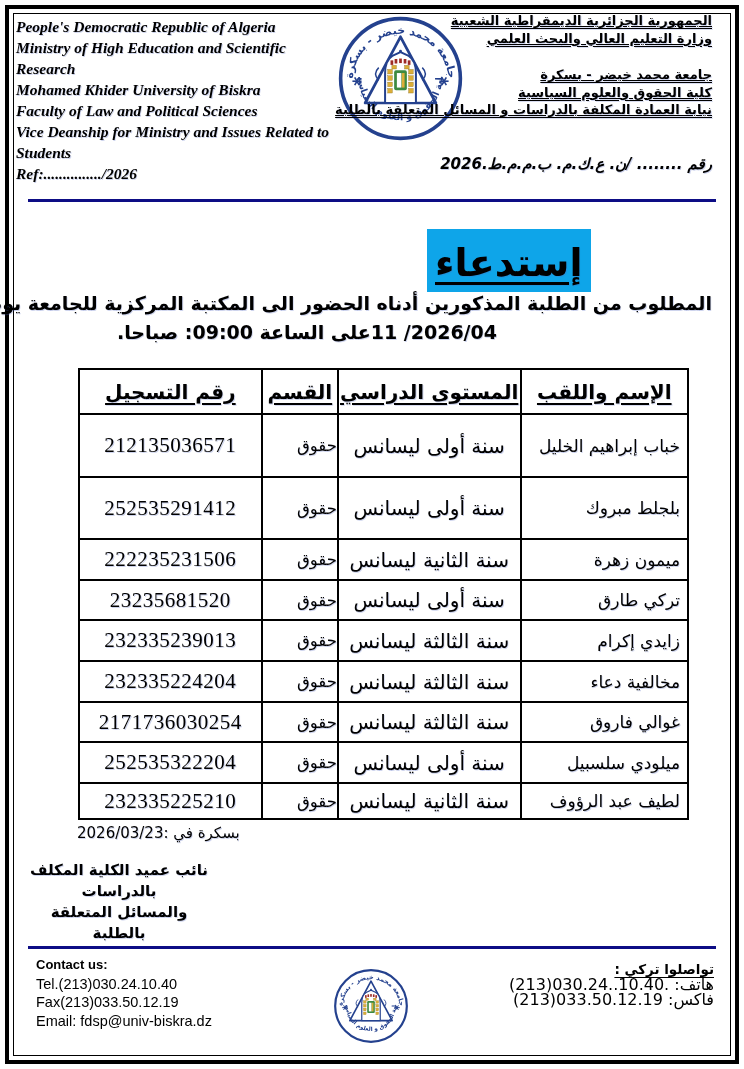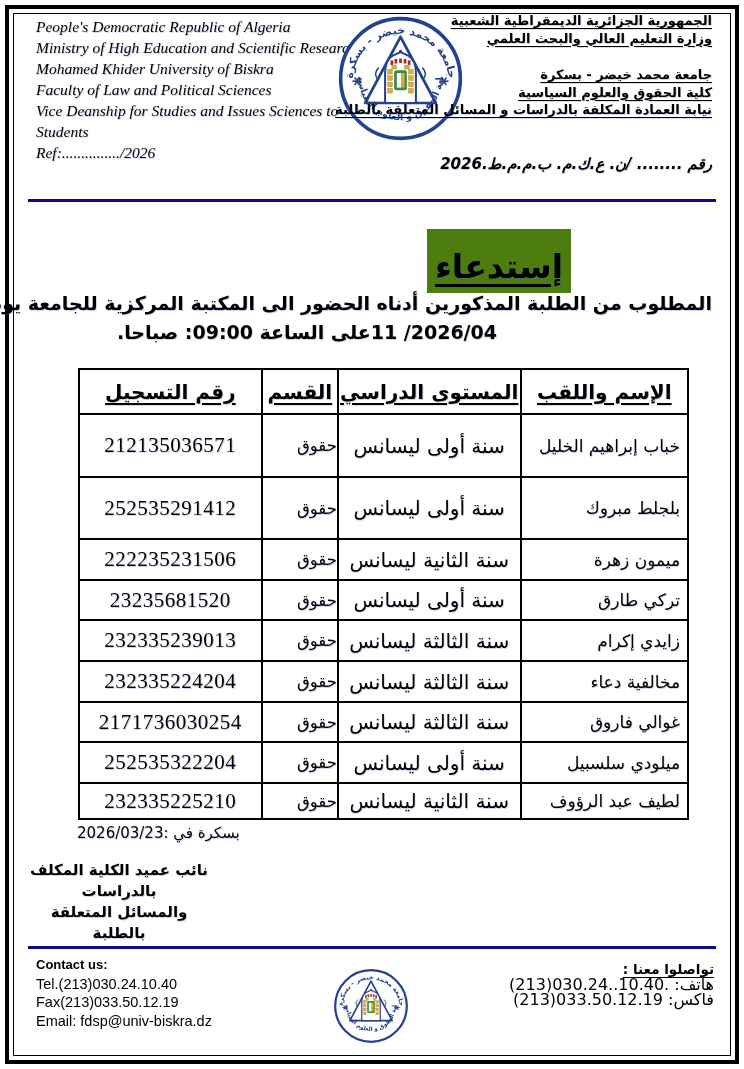--- a/index.html
+++ b/index.html
@@ -6,42 +6,42 @@
   html,body { background:#fff; }
   .page {
     position:relative; width:744px; height:1069px; background:#fff;
     font-family:"DejaVu Sans",sans-serif; color:#000; overflow:hidden; margin:0 auto;
   }
   .border-outer { position:absolute; left:5px; top:5px; right:5px; bottom:5px; border:4px solid #000; }
   .border-inner { position:absolute; left:13px; top:13px; right:13px; bottom:13px; border:1.5px solid #000; }
   .scan { text-shadow:0.8px 0.8px 0 rgba(80,100,190,.28); }
 
   .english-block {
-    position:absolute; left:36px; top:16px; width:330px;
+    position:absolute; left:16px; top:16px; width:330px;
     font-family:"Liberation Serif","DejaVu Serif",serif;
-    font-weight:normal; font-style:italic; font-size:15.5px; line-height:21px;
+    font-weight:bold; font-style:italic; font-size:15.5px; line-height:21px;
   }
   .logo-top { position:absolute; left:337px; top:15px; width:127px; height:127px; }
   .arabic-block {
     position:absolute; right:32px; top:12px; direction:rtl; text-align:right;
-    font-size:13px; font-weight:bold; line-height:17.5px;
+    font-size:13px; font-weight:bold; line-height:17.5px;text-decoration:underline;
   }
   .arabic-block .u { text-decoration:underline; text-underline-offset:3px; }
   .arabic-gap { height:19px; }
   .ref-arabic {
     position:absolute; right:32px; top:155px; direction:rtl;
     font-size:15px; font-weight:bold; font-style:italic;
   }
   .divider { position:absolute; left:28px; top:199px; width:688px; height:3px; background:#0d0d85; }
 
   .title-row { position:absolute; left:0; top:229px; width:744px; }
   .doc-title {
     position:absolute; left:427px; top:0; display:inline-block;
-    background:#4d7c0f; font-size:33px; font-weight:bold;
-    padding:18px 8px 7px 8px; text-decoration:underline; text-underline-offset:6px;
+    background:#0ea5e9; font-size:38px; font-weight:bold;
+    padding:12px 8px 7px 8px; text-decoration:underline; text-underline-offset:6px;
   }
 
   .notice { position:absolute; left:30px; right:32px; top:289px; direction:rtl; text-align:right;
     font-size:19px; font-weight:bold; line-height:29px; white-space:nowrap; }
   .notice .l2 { padding-left:0; padding-right:215px; }
   bdo { unicode-bidi:bidi-override; }
 
   table.students {
     position:absolute; left:78px; top:368px; width:611px;
     border-collapse:collapse; direction:rtl; table-layout:fixed;
@@ -139,21 +139,21 @@
 
 <div class="page">
   <div class="border-outer"></div>
   <div class="border-inner"></div>
 
   <div class="english-block scan">
     <div>People's Democratic Republic of Algeria</div>
     <div>Ministry of High Education and Scientific Research</div>
     <div>Mohamed Khider University of Biskra</div>
     <div>Faculty of Law and Political Sciences</div>
-    <div>Vice Deanship for Studies and Issues Sciences to Students</div>
+    <div>Vice Deanship for Ministry and Issues Related to Students</div>
     <div>Ref:.............../2026</div>
   </div>
 
   <svg class="logo-top" viewBox="0 0 140 140">
     <use href="#seal"></use>
   </svg>
 
   <div class="arabic-block scan">
     <div class="u">الجمهورية الجزائرية الديمقراطية الشعبية</div>
     <div class="u">وزارة  التعليم العالي والبحث العلمي</div>
@@ -270,17 +270,17 @@
     <div>Tel.(213)030.24.10.40</div>
     <div>Fax(213)033.50.12.19</div>
     <div>Email: fdsp@univ-biskra.dz</div>
   </div>
 
   <svg class="logo-bottom" viewBox="0 0 140 140">
     <use href="#seal"></use>
   </svg>
 
   <div class="footer-ar">
-    <div class="t">تواصلوا معنا :</div>
+    <div class="t">تواصلوا تركي :</div>
     <div class="ln"><span>هاتف: </span><span class="num">(213)030.24..10.40.</span></div>
     <div class="ln"><span>فاكس: </span><span class="num">(213)033.50.12.19</span></div>
   </div>
 </div>
 
 </body></html>

